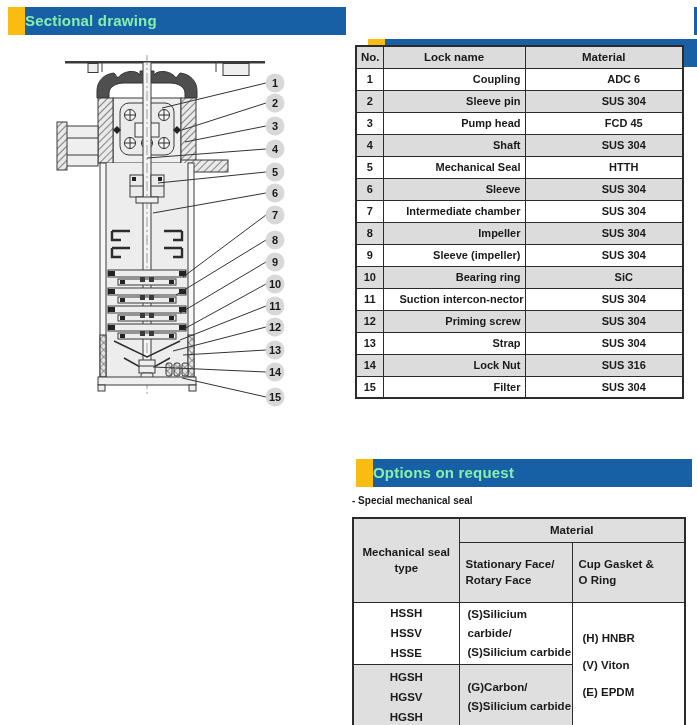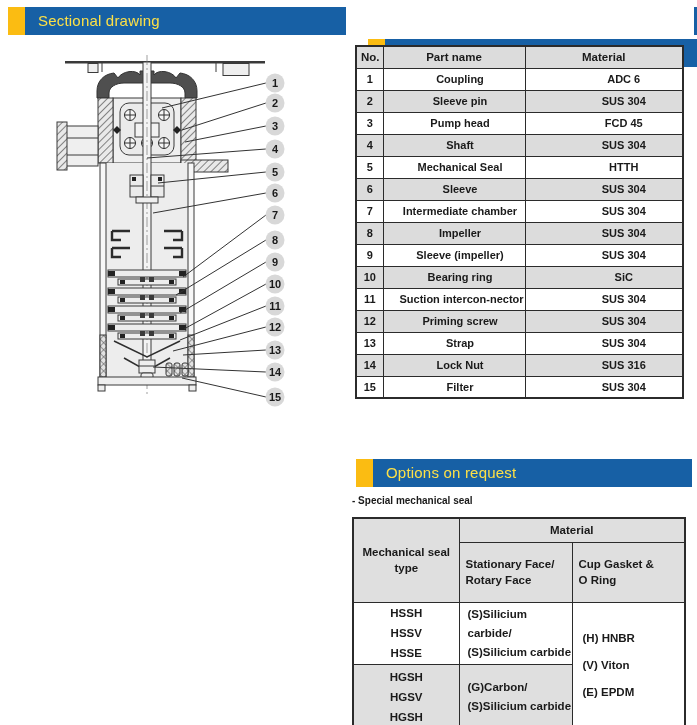--- a/index.html
+++ b/index.html
@@ -11,38 +11,38 @@
   *{box-sizing:border-box;margin:0;padding:0;}
   body{
     width:697px;height:725px;position:relative;background:#ffffff;
     font-family:"Liberation Sans", sans-serif;color:#1a1a1a;overflow:hidden;
   }
   
   .section-bar{position:absolute;height:28px;display:flex;align-items:stretch;}
   .bar-pad{height:28px;background:#fff;}
   .bar-accent{width:17px;background:var(--yellow);}
   .bar-title{
-    flex:1;background:var(--blue);color:#fde047;font-weight:normal;
-    font-size:15px;line-height:28px;padding-left:13px;letter-spacing:.2px;
+    flex:1;background:var(--blue);color:#86efac;font-weight:bold;
+    font-size:15px;line-height:28px;letter-spacing:.2px;
   }
   .edge-sliver{position:absolute;top:7px;left:694px;width:3px;height:28px;background:var(--blue);}
 
   
   .materials-table{
     position:absolute;left:355px;top:45px;width:327px;
     border-collapse:collapse;table-layout:fixed;
     border:2px solid var(--line);
   }
   .materials-table th,.materials-table td{
     border:1px solid var(--line);font-size:11px;font-weight:bold;
     height:22px;padding:0 4px;white-space:nowrap;overflow:hidden;
   }
   .materials-table th{background:var(--row-gray);text-align:center;font-size:11.5px;}
   .materials-table td.c-no{text-align:center;width:27px;}
-  .materials-table td.c-part{text-align:center;width:142px;padding-left:16px;}
+  .materials-table td.c-part{text-align:right;width:142px;padding-left:16px;}
   .materials-table td.c-mat{text-align:center;width:158px;padding-left:44px;}
   .materials-table tr.shaded td{background:var(--row-gray);}
 
   
   .options-subtitle{
     position:absolute;left:352px;top:495px;font-size:10px;font-weight:bold;
   }
   .options-table{
     position:absolute;left:352px;top:517px;width:334px;
     border-collapse:collapse;table-layout:fixed;border:2px solid var(--line);
@@ -254,21 +254,21 @@
         <circle cx="235" cy="352" r="9.5" fill="#D8D8D8"></circle>
         <text x="235" y="356" text-anchor="middle" font-size="11" font-weight="bold" fill="#1a1a1a">15</text>
       </g>
 </svg>
 </div>
 
 <table class="materials-table">
   <thead>
     <tr>
       <th style="width:27px">No.</th>
-      <th style="width:142px">Part name</th>
+      <th style="width:142px">Lock name</th>
       <th style="width:158px">Material</th>
     </tr>
   </thead>
   <tbody id="materials-body">
       <tr>
         <td class="c-no">1</td>
         <td class="c-part">Coupling</td>
         <td class="c-mat">ADC 6</td>
       </tr>
       <tr class="shaded">

